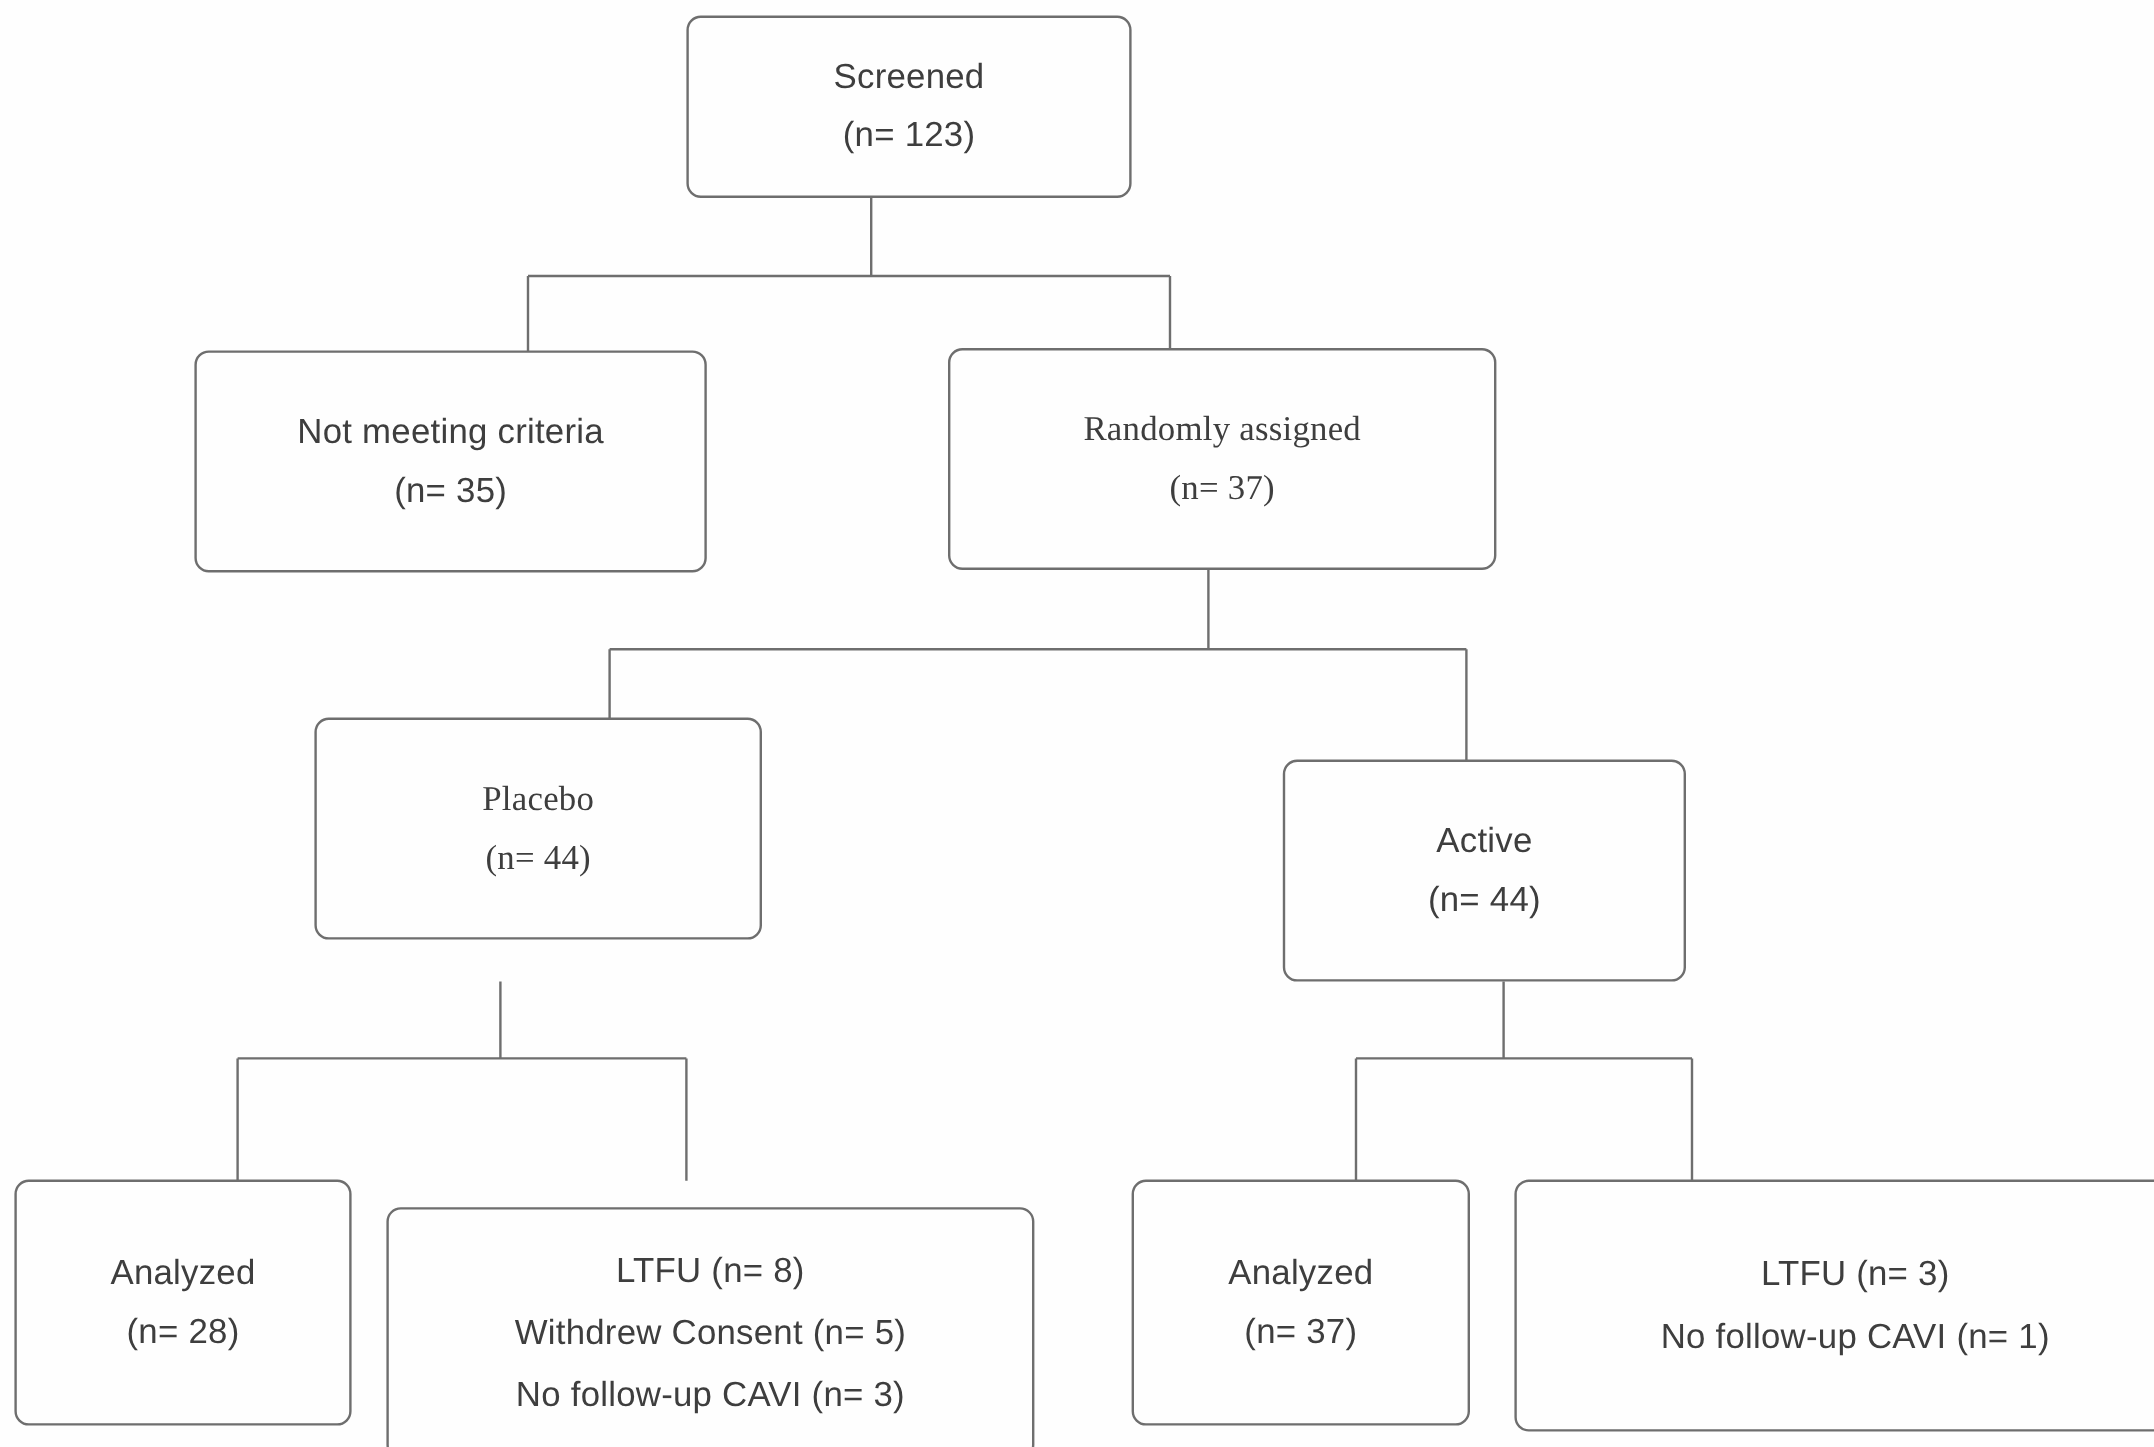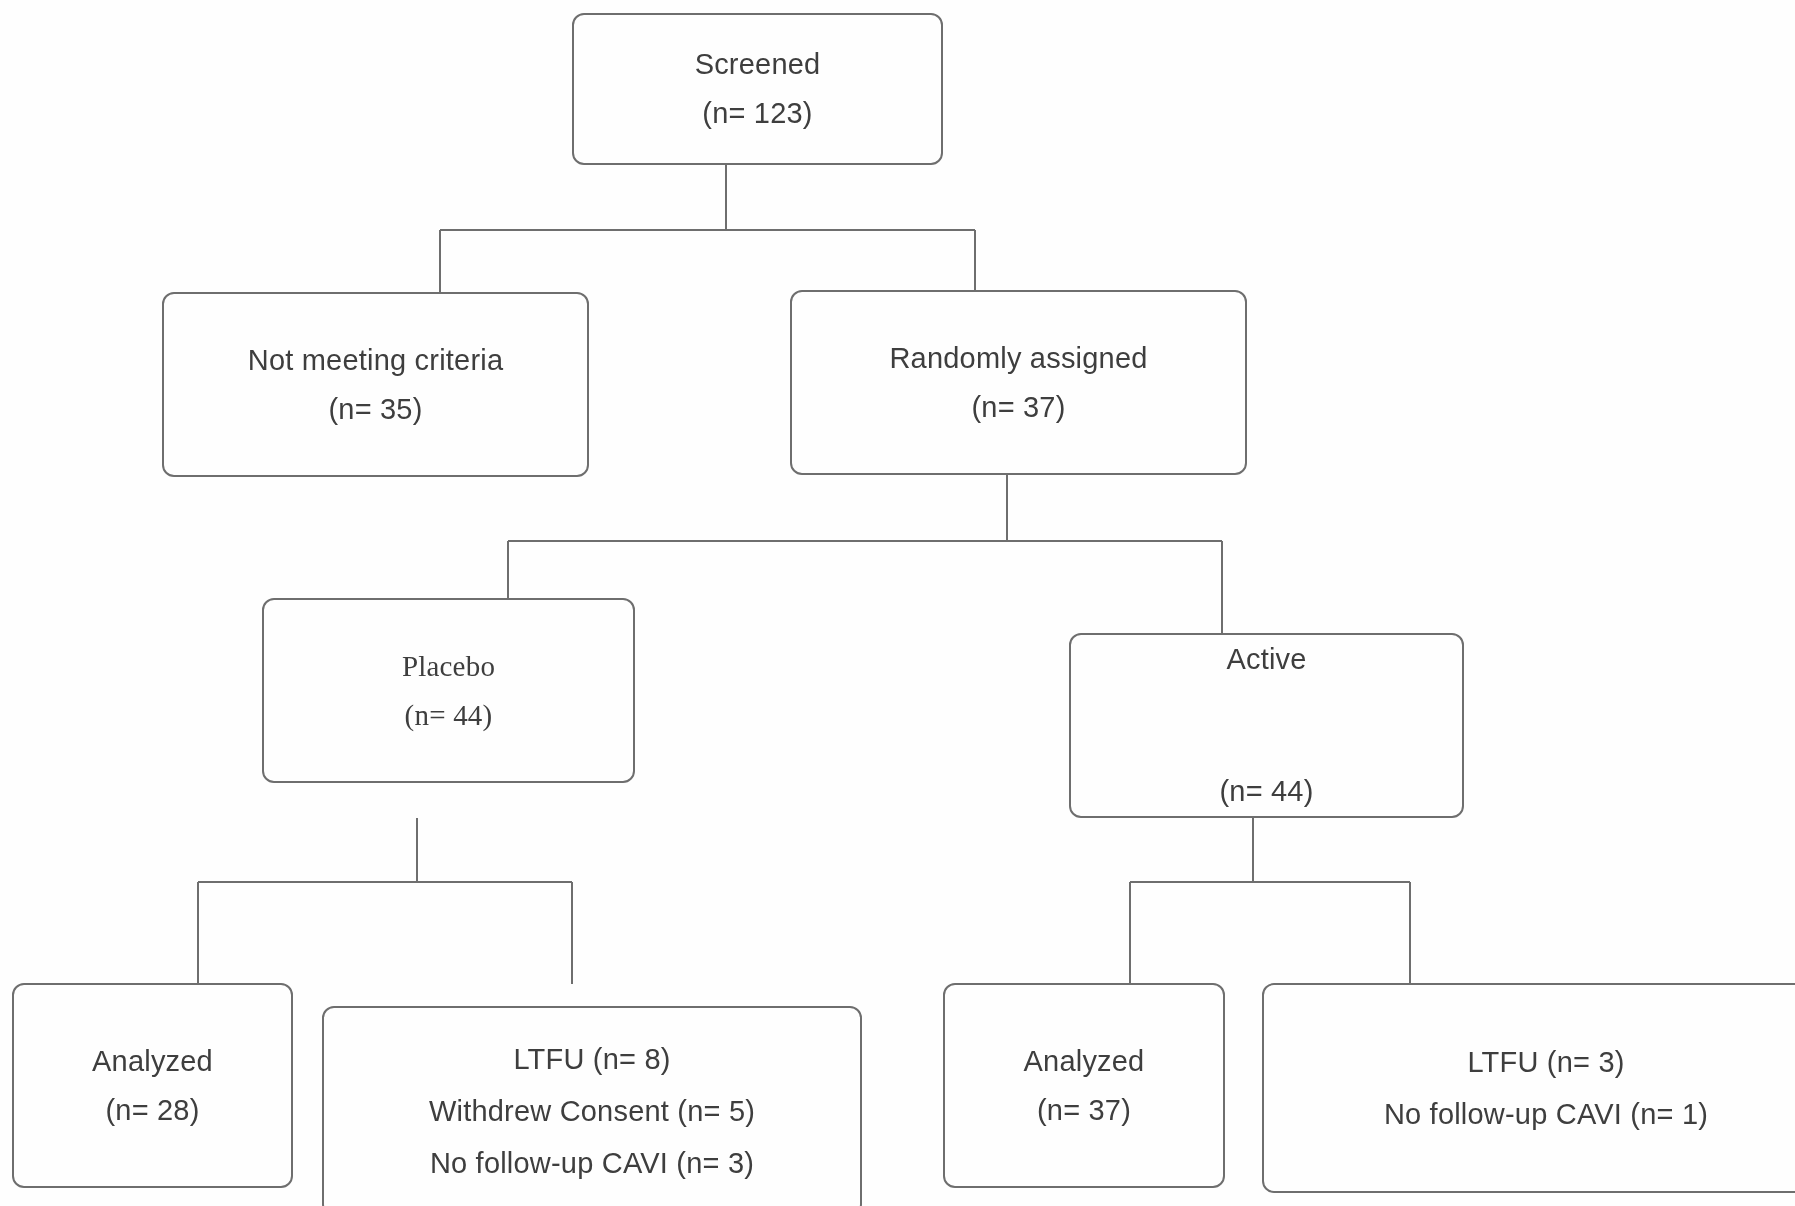--- a/index.html
+++ b/index.html
@@ -39,23 +39,23 @@
     text-align: center;
     color: #3e3e3e;
     font-size: 29px;
     line-height: 49px;
     letter-spacing: 0.2px;
   }
   .node .line { display: block; white-space: nowrap; }
 
   #node-screened          { left: 572px;  top: 13px;  width: 371px; height: 152px; }
   #node-not-meeting       { left: 138px;  top: 292px; width: 427px; height: 185px; margin-left: 24px; }
-  #node-randomized        { left: 790px;  top: 290px; width: 457px; height: 185px; }
+  #node-randomized        { left: 790px;  top: 290px; width: 457px; height: 185px; font-family: Liberation Serif, serif; }
   #node-placebo           { left: 262px;  top: 598px; width: 373px; height: 185px; font-family: Liberation Serif, serif; }
-  #node-active            { left: 1069px; top: 633px; width: 395px; height: 185px; justify-content: space-between; }
+  #node-active            { left: 1069px; top: 633px; width: 336px; height: 185px; }
   #node-placebo-analyzed  { left: 12px;   top: 983px; width: 281px; height: 205px; }
   #node-placebo-excluded  { left: 322px;  top: 983px; width: 540px; height: 210px; line-height: 52px; margin-top: 23px; }
   #node-active-analyzed   { left: 943px;  top: 983px; width: 282px; height: 205px; }
   #node-active-excluded   { left: 1262px; top: 983px; width: 568px; height: 210px; line-height: 52px; }
 </style>
 </head>
 <body>
 
 <div id="canvas">
 

